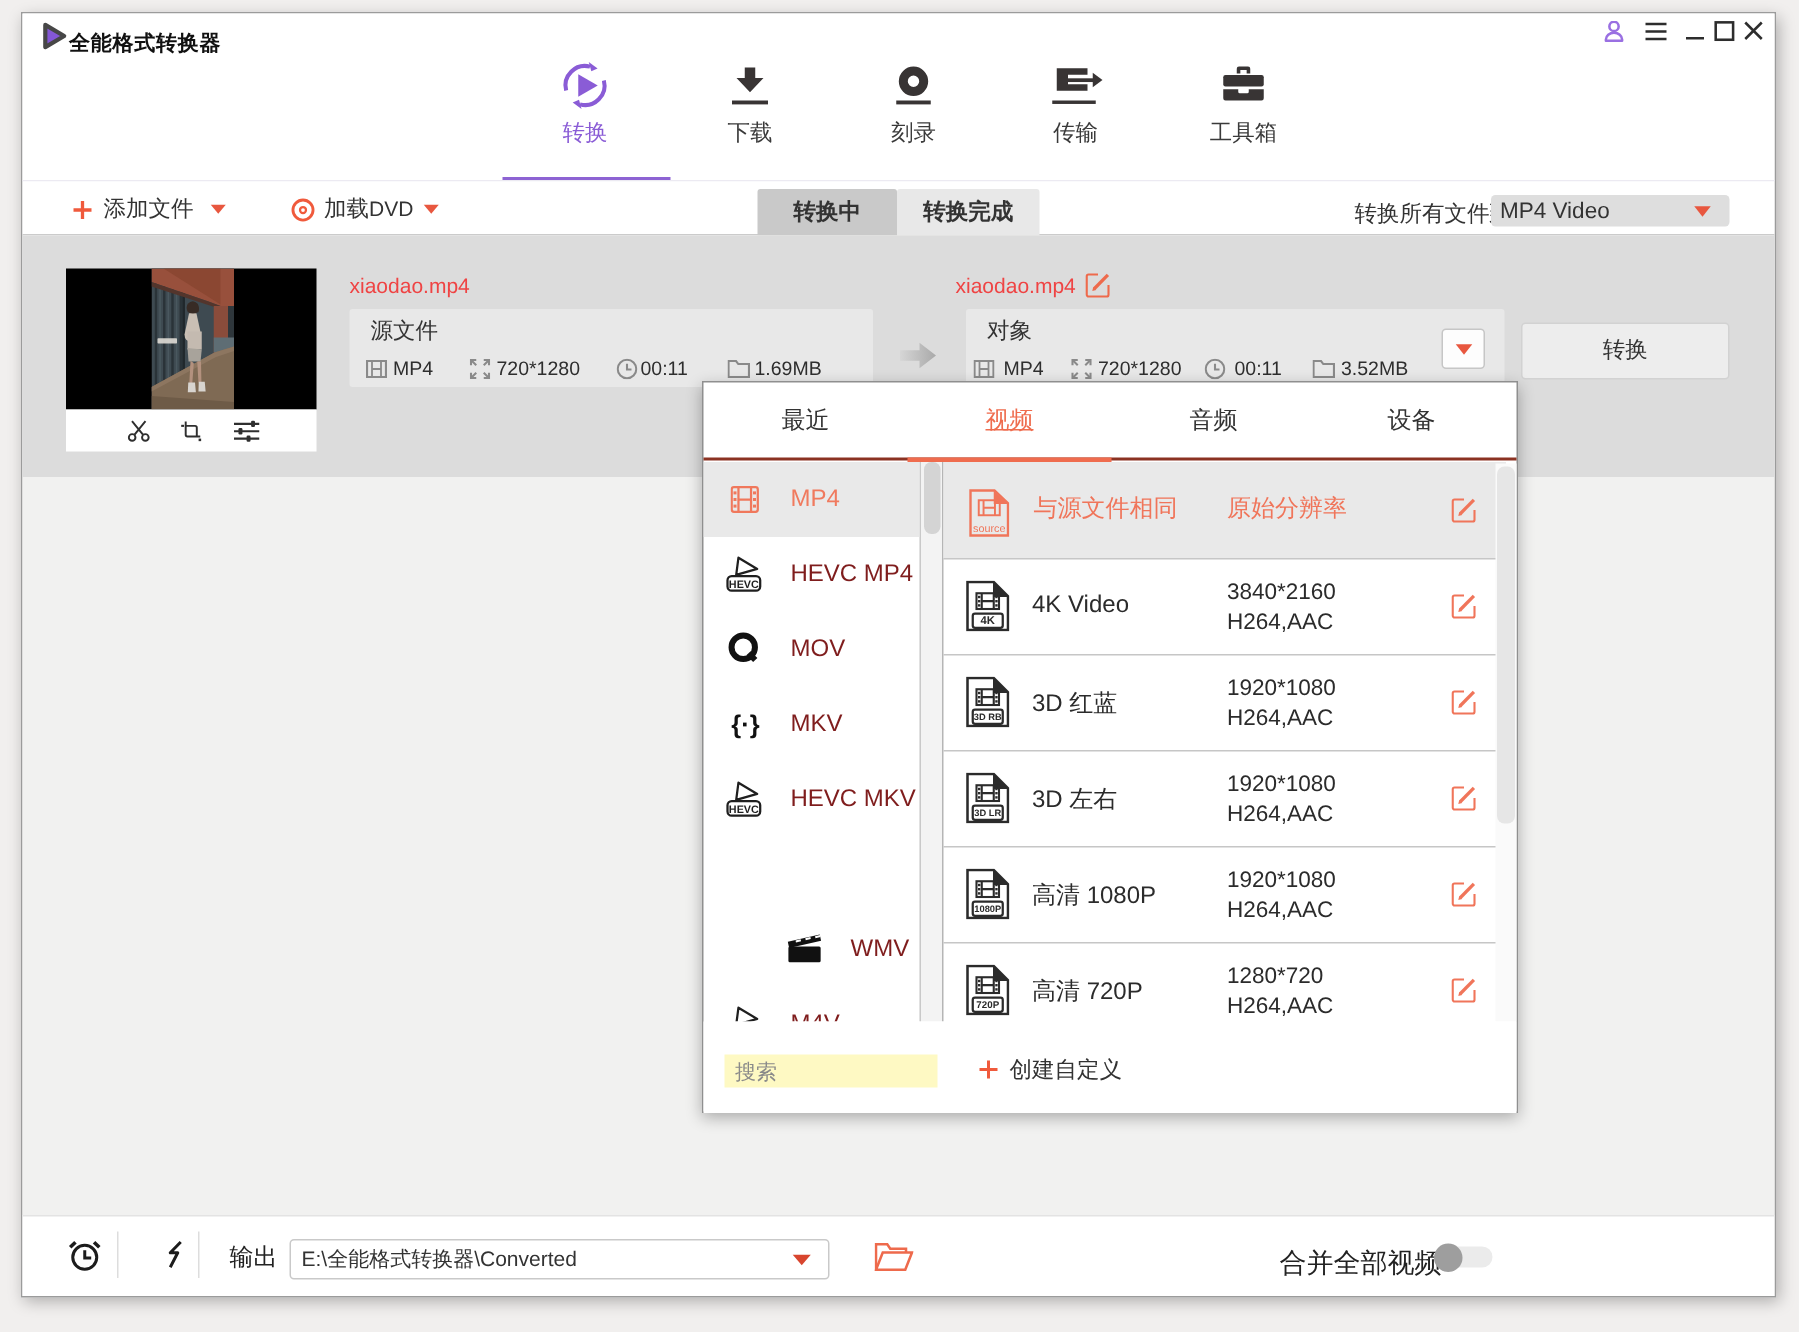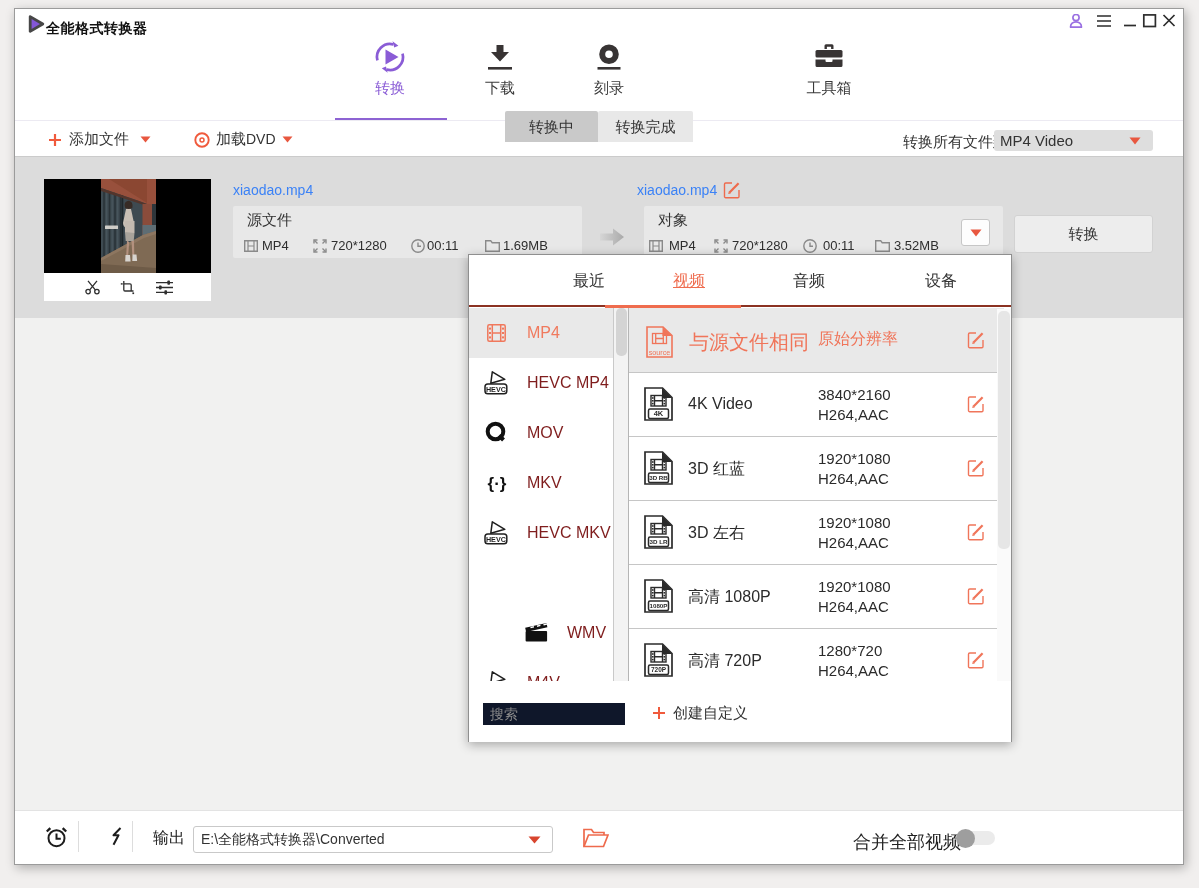--- a/index.html
+++ b/index.html
@@ -9,28 +9,28 @@
 
 .titletxt{left:31px;top:11px;font-size:14px;font-weight:bold;color:#111;letter-spacing:0.5px;}
 .nav{left:0;top:0;width:100%;height:111px;background:#fff;border-bottom:1px solid #eceaf2;}
 .navtab{width:110px;text-align:center;}
 .navlab{font-size:15px;color:#3a3a3a;margin-top:4px;}
 .nav-active .navlab{color:#8a5cd6;}
 .underline{left:320px;top:108.5px;width:112px;height:2.5px;background:#8d63d3;}
 
 .toolbar{left:0;top:112px;width:100%;height:36px;background:#fff;border-bottom:1px solid #cbcbcb;box-sizing:border-box;}
 .tbtxt{font-size:15px;color:#333;}
-.ttab{top:102px;height:31px;line-height:31px;text-align:center;font-size:15px;color:#333;border-radius:2px 2px 0 0;}
+.ttab{top:117px;height:31px;line-height:31px;text-align:center;font-size:15px;color:#333;border-radius:2px 2px 0 0;font-weight:bold;}
 
 .content{left:0;top:148px;width:100%;height:653px;background:#f1f1f0;}
 .rowstrip{left:0;top:0;width:100%;height:161px;background:#dcdcdc;}
 .infobox{background:#e8e8e8;border-radius:2px;}
 .boxtitle{font-size:15px;color:#333;}
 .inforow{font-size:13px;color:#2e2e2e;}
-.filelabel{font-size:14px;color:#3b82f6;}
+.filelabel{font-size:14px;color:#ef4444;}
 .convbtn{left:999px;top:206px;width:139px;height:38px;background:#ededed;border:1px solid #d2d2d2;border-radius:3px;box-sizing:border-box;text-align:center;line-height:36px;font-size:15px;color:#333;}
 .dropbtn{left:946px;top:210px;width:29px;height:27px;background:#fdfdfd;border:1px solid #c6c6c6;border-radius:3px;box-sizing:border-box;}
 
 .popup{left:453px;top:245px;width:542px;height:486px;background:#fff;border:1px solid #8f8f8f;box-sizing:content-box;box-shadow:0 3px 10px rgba(0,0,0,0.3);}
 .ptab{top:0;height:50px;line-height:52px;width:136px;text-align:center;font-size:16px;color:#333;}
 .pline{left:0;top:50px;width:542px;height:2px;background:#8b3222;}
 .plinea{left:136px;top:50px;width:136px;height:3px;background:#ef6c4e;}
 .litem{left:0;width:144px;height:50px;}
 .litem .ltxt{position:absolute;left:58px;top:0;height:50px;line-height:50px;font-size:16px;color:#7f1d1d;}
 .lsel{background:#e9e9e9;}
@@ -38,21 +38,21 @@
 .ldivider{left:159px;top:53px;width:1px;height:373px;background:#b5b5b5;}
 .lscroll{left:144px;top:53px;width:15px;height:373px;background:#f3f3f3;border-left:1px solid #c9c9c9;box-sizing:border-box;}
 .lthumb{left:147px;top:53px;width:11px;height:48px;background:#d4d4d4;border-radius:5px;}
 .rrow{left:160px;width:375px;}
 .rsep{left:160px;width:375px;height:1px;background:#c6c6c6;}
 .rname{font-size:16px;color:#2b2b2b;}
 .rres{font-size:15px;color:#2b2b2b;}
 .rscroll{left:528px;top:54px;width:14px;height:372px;background:#fafafa;}
 .rthumb{left:529px;top:56px;width:12px;height:238px;background:#e6e6e6;border-radius:5px;}
 .pfooter{left:0;top:426px;width:542px;height:61px;background:#fff;}
-.search{left:14px;top:22px;width:142px;height:22px;background:#0f172a;color:#8a8a8a;font-size:14px;line-height:22px;padding-left:7px;box-sizing:border-box;}
+.search{left:14px;top:22px;width:142px;height:22px;background:#fef9c3;color:#8a8a8a;font-size:14px;line-height:22px;padding-left:7px;box-sizing:border-box;}
 
 .bbar{left:0;top:801px;width:100%;height:54px;background:#fff;border-top:1px solid #e3e3e3;box-sizing:border-box;}
 .vsep{top:10px;width:1px;height:31px;background:#ddd;}
 .outsel{left:178px;top:15px;width:360px;height:27px;background:#fff;border:1px solid #c9c9c9;border-radius:3px;box-sizing:border-box;font-size:14px;color:#333;line-height:25px;padding-left:7px;}
 .allbtn{left:1000px;top:3px;width:138px;height:40px;background:#7c50c5;border-radius:3px;color:#fff;font-size:16px;text-align:center;line-height:40px;}
 .toggle{left:943px;top:20px;width:37px;height:14px;background:#ebebeb;border-radius:7px;}
 .knob{left:-2px;top:-2.5px;width:19px;height:19px;background:#9e9e9e;border-radius:50%;}
 </style>
 </head>
 <body>
@@ -99,20 +99,31 @@
       <div class="navlab">刻录</div>
     </div>
   <div class="abs navtab" style="left:430px;top:30px;">
       <svg width="38" height="36" viewBox="0 0 38 36" style="display:block;margin:0 auto;">
         <g fill="#383434" transform="translate(0,2)">
           <path d="M15.5 4 h7 v7 h5.5 l-9 9.5 -9 -9.5 h5.5 z"></path>
           <rect x="7" y="26" width="24" height="2.6"></rect>
         </g>
       </svg>
       <div class="navlab">下载</div>
+    </div>
+  <div class="abs navtab" style="left:647px;top:30px;">
+      <svg width="38" height="36" viewBox="0 0 38 36" style="display:block;margin:0 auto;">
+        <g fill="#383434" transform="translate(0,2)">
+          <path d="M6.5 4.5 h20.5 v4.4 h-13 v6.2 h13 v4.4 H6.5 z"></path>
+          <rect x="14" y="11.2" width="17" height="2.5"></rect>
+          <path d="M30.5 7.5 l6.5 4.8 -6.5 4.8 z"></path>
+          <rect x="3.5" y="26" width="29" height="2.3"></rect>
+        </g>
+      </svg>
+      <div class="navlab">传输</div>
     </div>
   <div class="abs navtab" style="left:759px;top:30px;">
       <svg width="40" height="36" viewBox="0 0 40 36" style="display:block;margin:0 auto;">
         <g fill="#383434" transform="translate(0,2)">
           <path d="M15.5 8 v-3.2 a1.5 1.5 0 0 1 1.5 -1.5 h6 a1.5 1.5 0 0 1 1.5 1.5 V8 h-2.4 v-2.3 h-4.2 V8 z"></path>
           <rect x="6.5" y="9" width="27" height="7.6" rx="1.5"></rect>
           <path d="M6.5 18.5 h10 v1.6 a1 1 0 0 0 1 1 h5 a1 1 0 0 0 1 -1 v-1.6 h10 v6 a1.5 1.5 0 0 1 -1.5 1.5 h-24 a1.5 1.5 0 0 1 -1.5 -1.5 z"></path>
         </g>
       </svg>
       <div class="navlab">工具箱</div>
@@ -274,22 +285,22 @@
     <div class="abs inforow" style="left:879px;top:229px;">3.52MB</div>
   </div>
   <div class="abs dropbtn" id="dropbtn">
       <svg class="abs" style="left:8px;top:9px;" width="12" height="8" viewBox="0 0 12 8">
         <path d="M0.5 0.5 h11 l-5.5 7 z" fill="#e8573f"></path>
       </svg>
     </div>
   <div class="abs convbtn">转换</div>
 
   <div class="abs popup" id="popup">
-    <div class="abs ptab" style="left:12px;padding-left:40px;">最近</div>
-    <div class="abs ptab" style="left:152px;color:#ef6c4e;text-decoration:underline;">视频</div>
+    <div class="abs ptab" style="left:0;">最近</div>
+    <div class="abs ptab" style="left:136px;color:#ef6c4e;text-decoration:underline;">视频</div>
     <div class="abs ptab" style="left:272px;">音频</div>
     <div class="abs ptab" style="left:404px;">设备</div>
     <div class="abs pline"></div>
     <div class="abs plinea"></div>
     <div class="abs lscroll"></div>
     <div class="abs lthumb"></div>
     <div class="abs ldivider"></div>
     <div id="leftlist" class="abs" style="left:0;top:0;width:144px;height:426px;overflow:hidden;">
       <div class="abs litem lsel" style="top:53px;">
           <svg class="abs" style="left:18px;top:16px;" width="19" height="18" viewBox="0 0 19 18">
@@ -366,21 +377,21 @@
       <div class="abs rrow" style="top:53px;height:63.5px;background:#e9e9e9;">
         <svg class="abs" style="left:16.5px;top:17.5px;" width="27" height="32" viewBox="0 0 27 32">
             <path d="M1 31 V1 H17 L26 9.5 V31 z" fill="none" stroke="#f0755a" stroke-width="1.6"></path>
             <path d="M16.5 1 l9.5 9 h-9.5 z" fill="#f0755a"></path>
             <g fill="none" stroke="#f0755a" stroke-width="1.3">
               <rect x="6.5" y="7.5" width="14" height="10"></rect>
               <path d="M9.7 7.5 V17.5 M17.3 7.5 V17.5 M9.7 12.5 H17.3"></path>
             </g>
             <text x="13.5" y="28.8" font-size="7.2" text-anchor="middle" fill="#f0755a" font-family="Liberation Sans">source</text>
           </svg>
-        <div class="abs" style="left:60px;top:21px;font-size:20px;color:#f0755a;">与源文件相同</div>
+        <div class="abs" style="left:60px;top:21px;font-size:16px;color:#f0755a;">与源文件相同</div>
         <div class="abs" style="left:189px;top:21px;font-size:16px;color:#f0755a;">原始分辨率</div>
         <svg class="abs pencil" style="left:338px;top:23px;" width="18" height="18" viewBox="0 0 18 18">
             <g stroke="#f0755a" fill="none">
               <path d="M16 9 v6.5 a1.2 1.2 0 0 1 -1.2 1.2 H2.7 a1.2 1.2 0 0 1 -1.2 -1.2 V3.2 A1.2 1.2 0 0 1 2.7 2 H9" stroke-width="1.4"></path>
               <path d="M6.5 11.5 L15.6 2.2" stroke-width="2.2"></path>
             </g>
             <path d="M5.2 13 l2.6 -0.6 -2 -2 z" fill="#f0755a"></path>
           </svg>
       </div>
       <div class="abs rrow" style="top:116.5px;height:64px;">

